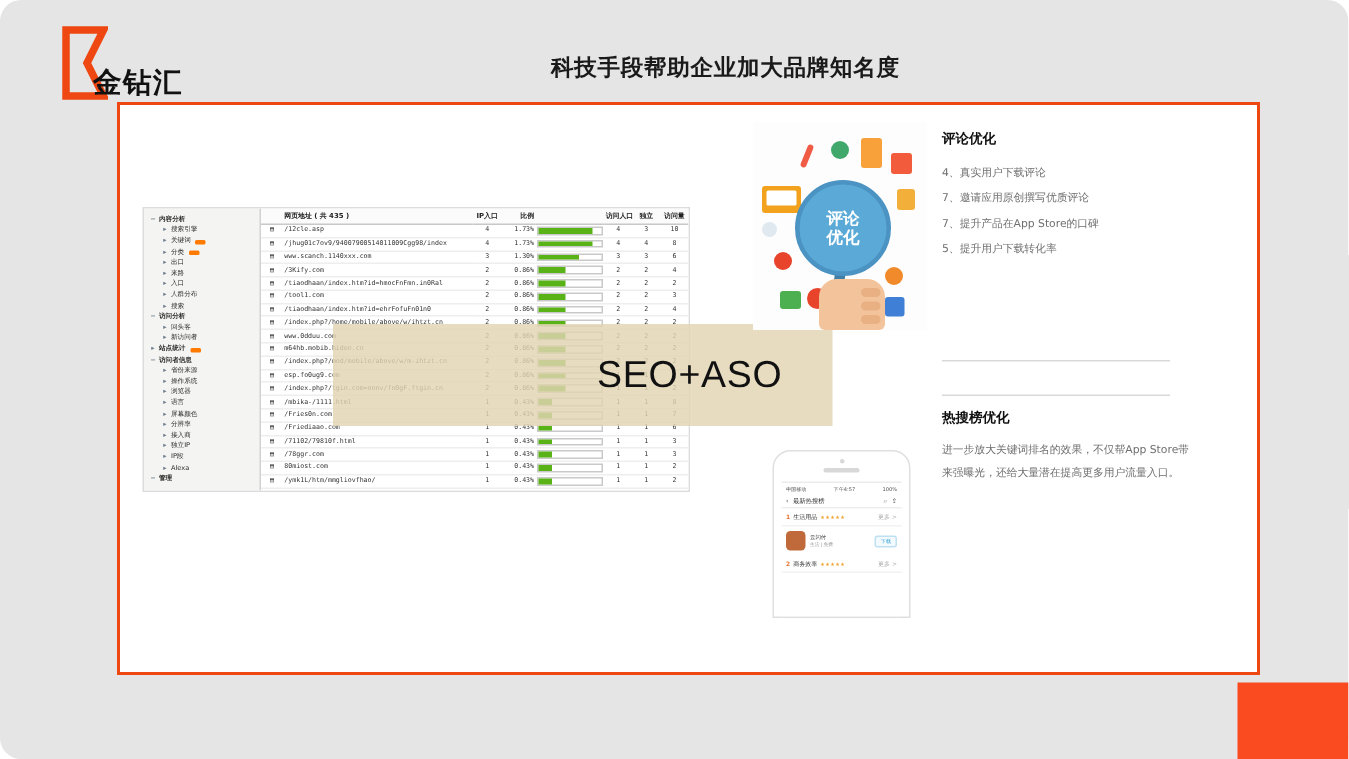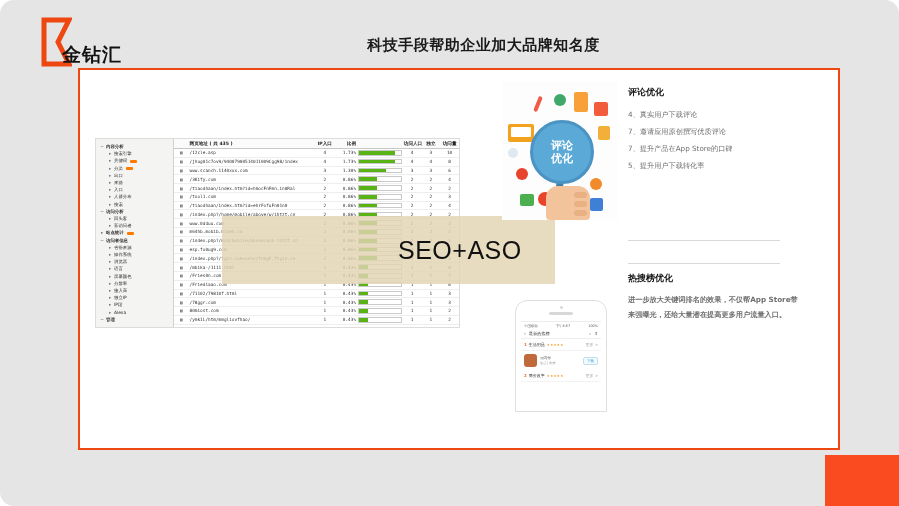--- a/index.html
+++ b/index.html
@@ -138,21 +138,20 @@
     font-size:9px;font-weight:bold;color:#111;margin:0 0 7px 0;
     font-family:"DejaVu Sans","Liberation Sans",sans-serif;
   }
   .blk-li{
     font-size:7.2px;color:#6f6f6f;line-height:17px;white-space:nowrap;
     font-family:"DejaVu Sans","Liberation Sans",sans-serif;
   }
   .blk-p{
     font-size:7.2px;color:#6f6f6f;line-height:15px;
     font-family:"DejaVu Sans","Liberation Sans",sans-serif;
-    font-weight:bold;
   }
   .rule{position:absolute;left:628px;width:152px;height:1px;background:#d9d9d9;}
   .rule-1{top:240px;}
   .rule-2{top:263px;}
 
   
   .phone{
     position:absolute;left:515px;top:300px;width:92px;height:112px;
     background:#ffffff;border:1.5px solid #dfdfdf;border-radius:12px 12px 0 0;
     box-sizing:border-box;overflow:hidden;

